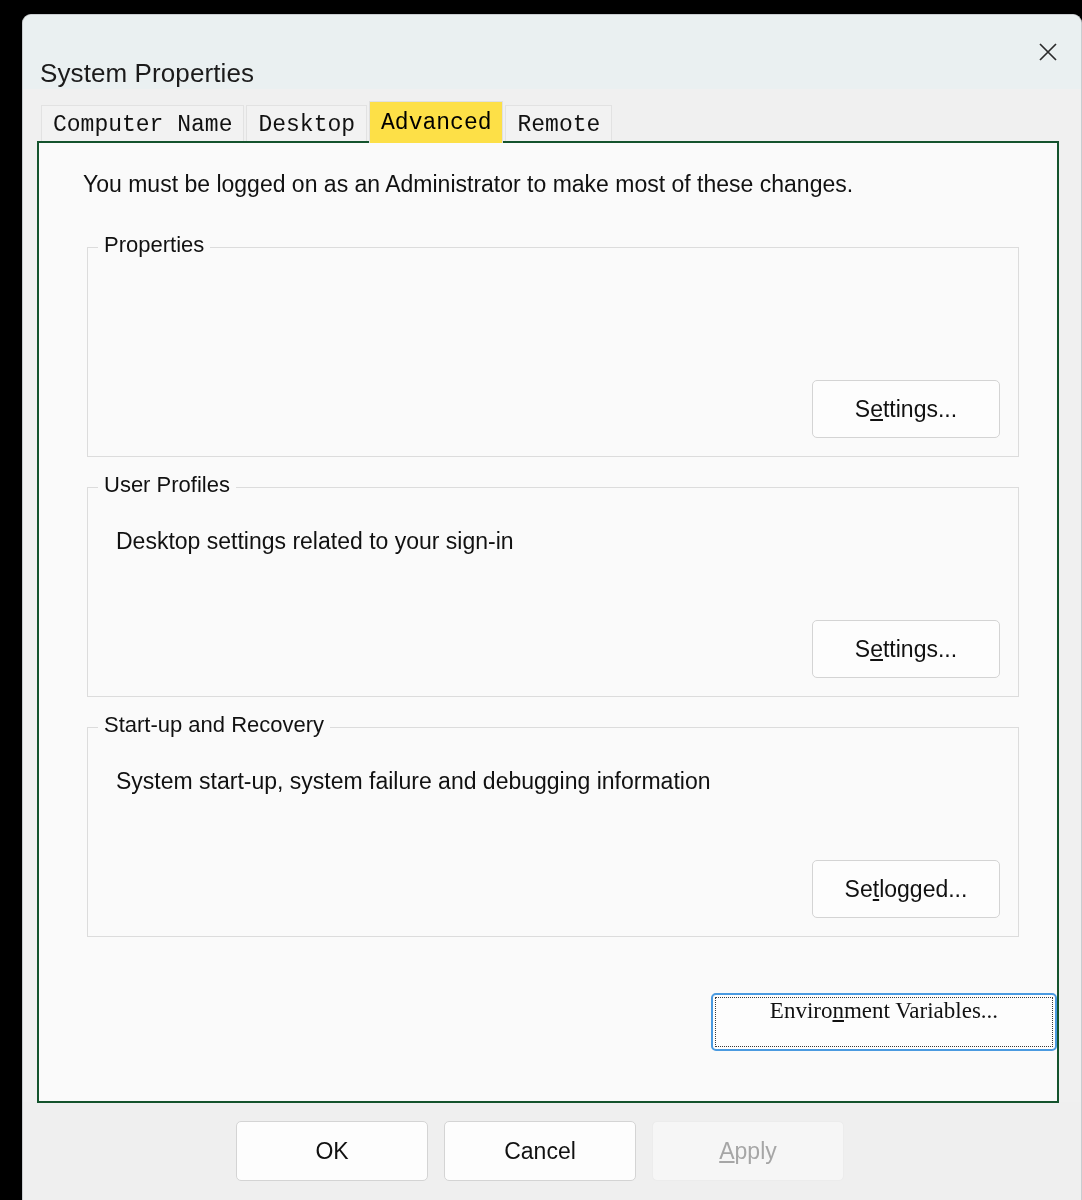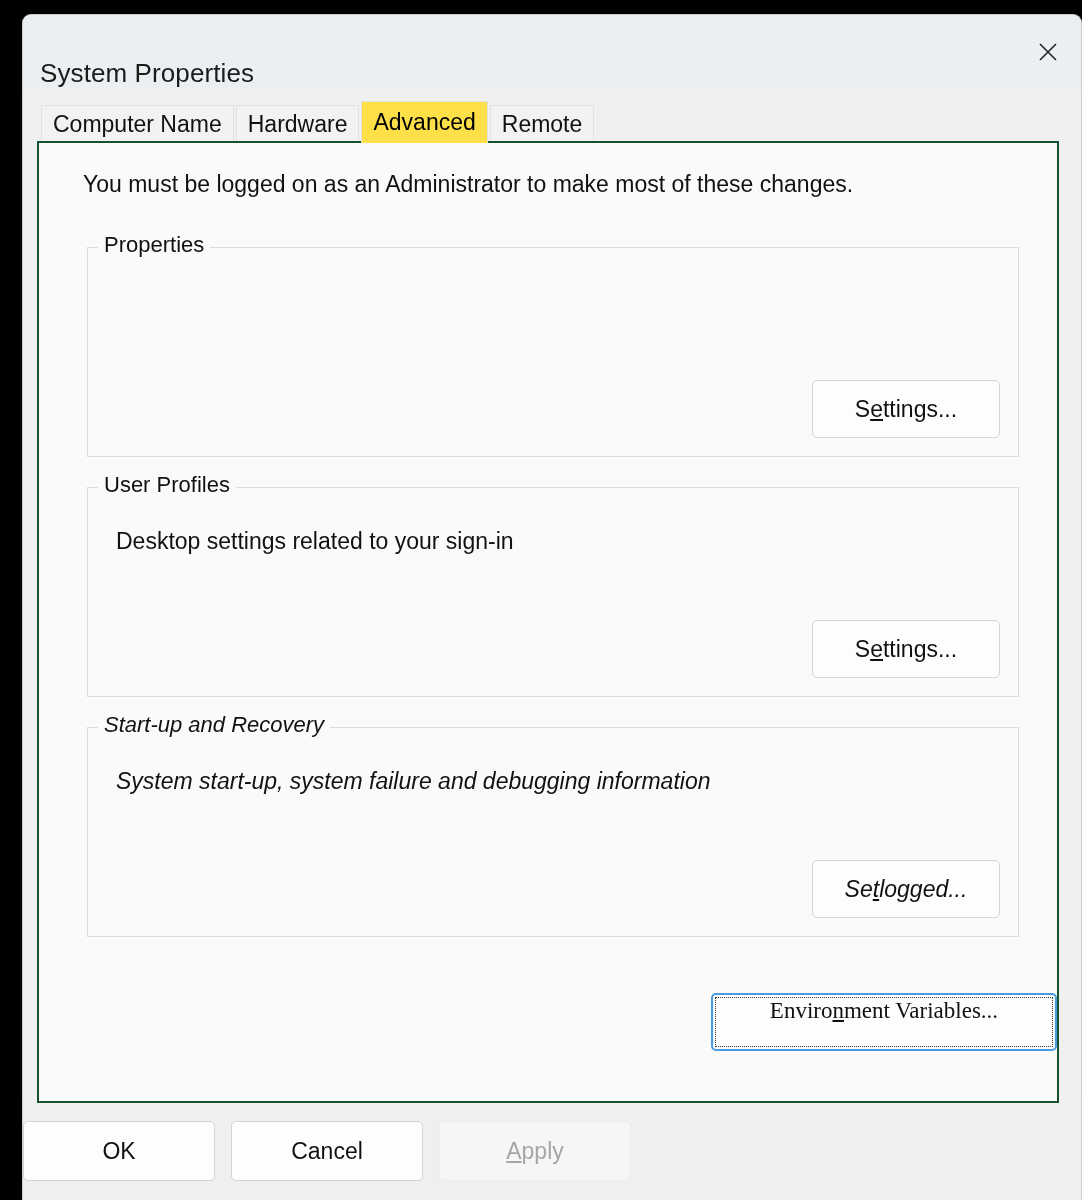--- a/index.html
+++ b/index.html
@@ -49,20 +49,21 @@
   }
   #close-button svg { display: block; }
 
   
   #tabstrip {
     position: absolute;
     left: 18px; top: 86px;
     display: flex;
     align-items: flex-end;
     height: 42px;
+    font-family: Liberation Mono, monospace;
   }
   .tab {
     height: 38px;
     padding: 0 11px;
     display: flex;
     align-items: center;
     font-size: 23px;
     color: #111111;
     background: #f2f2f2;
     border: 1px solid #e2e2e2;
@@ -102,21 +103,21 @@
   
   .groupbox {
     position: absolute;
     left: 48px;
     width: 932px;
     height: 210px;
     border: 1px solid #dcdcdc;
   }
   #group-performance { top: 104px; }
   #group-userprofiles { top: 344px; }
-  #group-startup { top: 584px; font-style: italic; }
+  #group-startup { top: 584px; }
 
   .group-label {
     position: absolute;
     left: 10px; top: -16px;
     background: #fafafa;
     padding: 0 6px;
     font-size: 22px;
     color: #111111;
     white-space: nowrap;
   }
@@ -173,21 +174,21 @@
   }
 
   
   #footer {
     position: absolute;
     left: 0; bottom: 0;
     width: 100%; height: 98px;
     background: #efefef;
     display: flex;
     align-items: center;
-    justify-content: flex-start;
+    justify-content: center;
     padding-right: 24px;
     gap: 16px;
   }
   .footer-btn {
     width: 192px;
     height: 60px;
   }
   .footer-btn.disabled {
     background: #f6f6f6;
     border-color: #ececec;
@@ -209,21 +210,21 @@
         </svg>
       </span>
     </div>
   </div>
 
   <div id="tabstrip">
     <div class="tab">
       <span>Computer Name</span>
     </div>
     <div class="tab">
-      <span>Hardware</span>
+      <span>Desktop</span>
     </div>
     <div class="tab active">
       <span>Advanced</span>
     </div>
     <div class="tab">
       <span>Remote</span>
     </div>
   </div>
 
   <div id="tabpanel">

